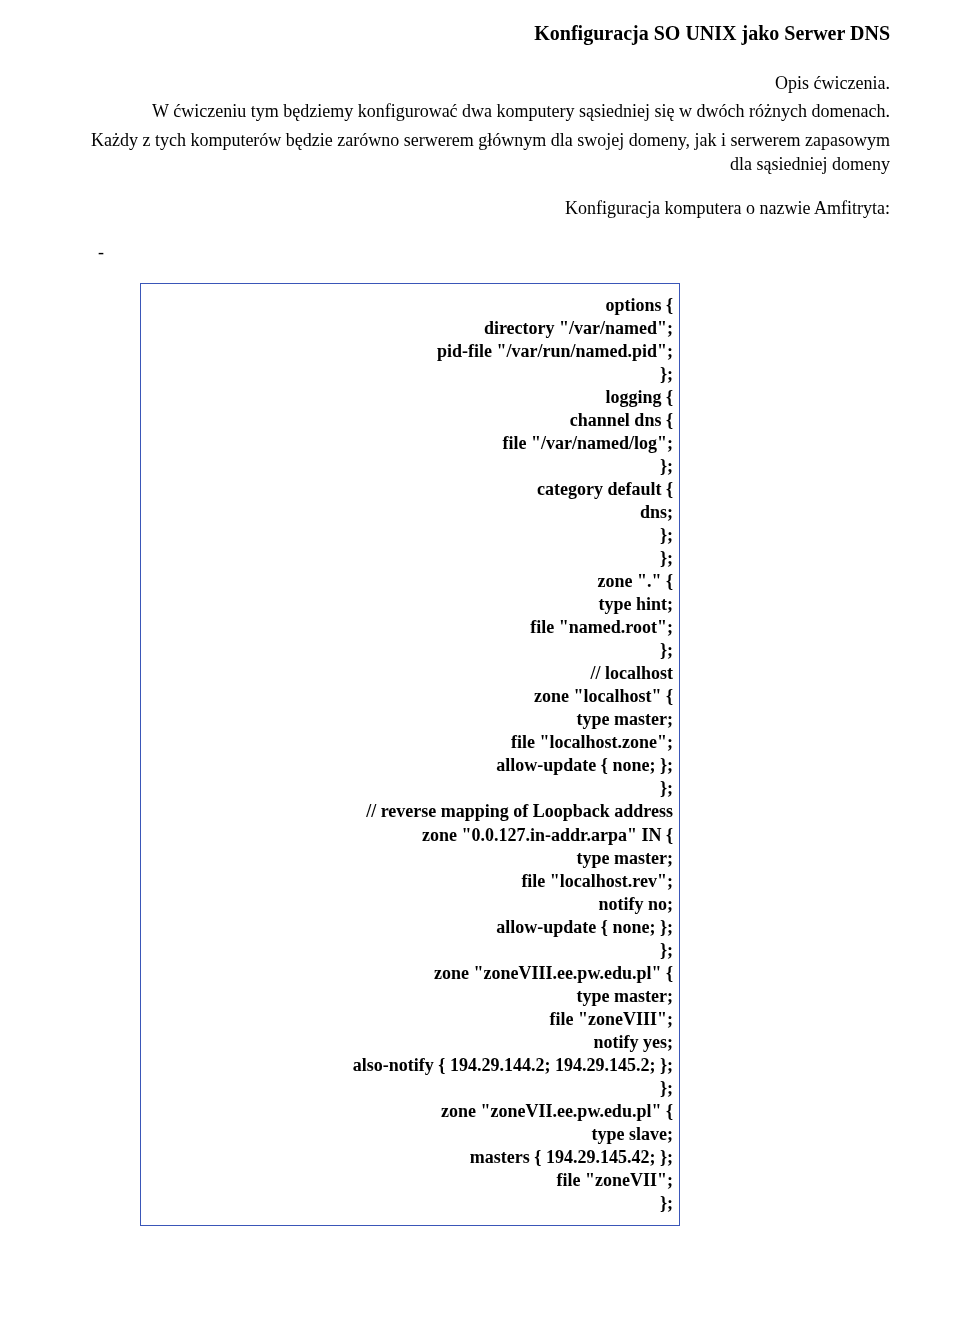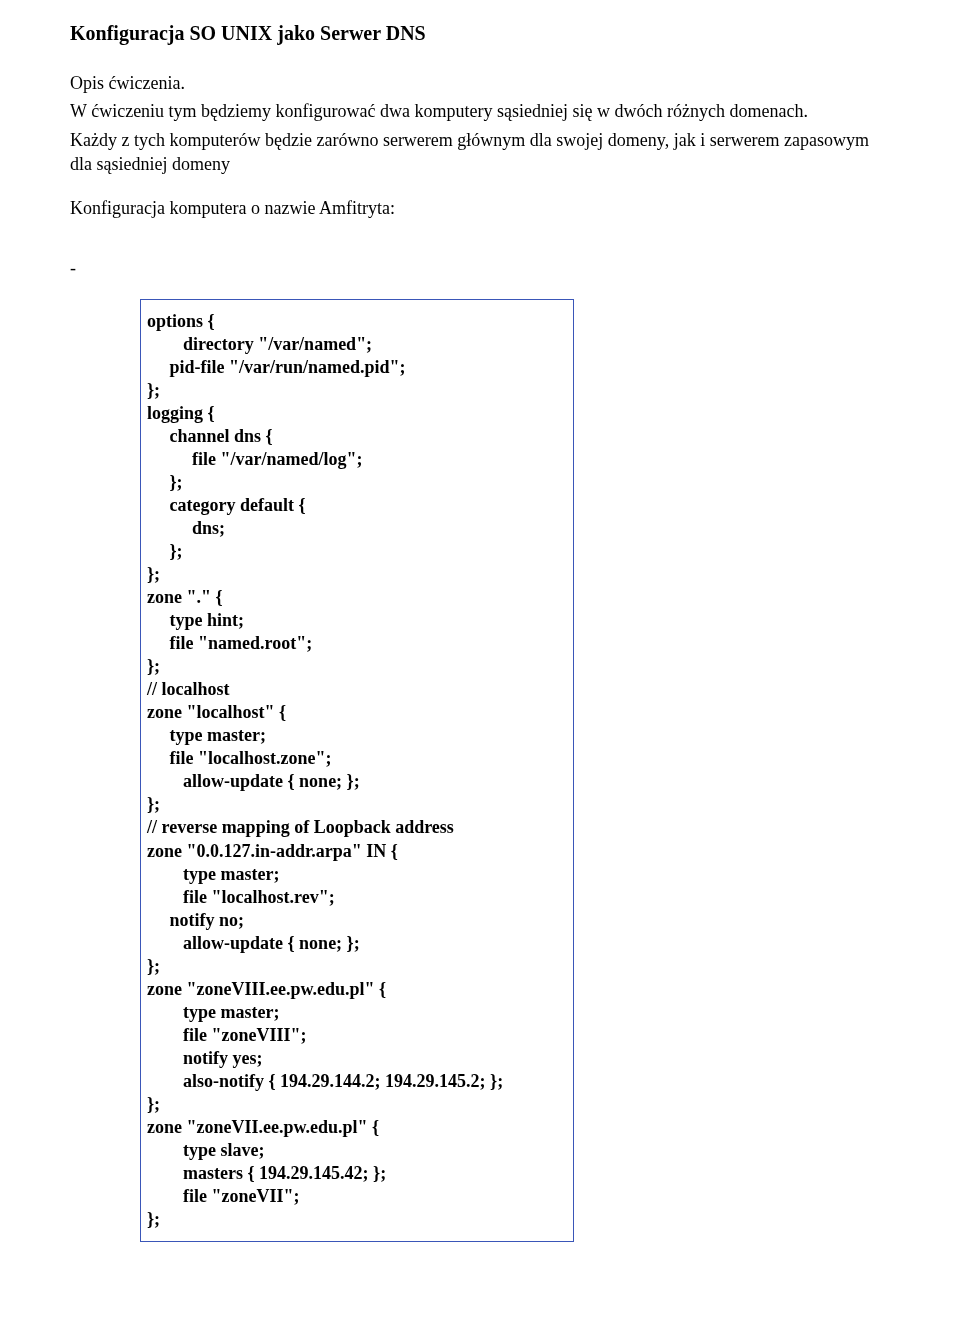--- a/index.html
+++ b/index.html
@@ -1,50 +1,50 @@
 <!DOCTYPE html>
 <html><head>
 <meta charset="utf-8">
 <style>
-  * { margin: 0; padding: 0; box-sizing: border-box; }
+  * { margin: 0; padding: 0; box-sizing: border-box; text-align: right; }
   body {
     background: #ffffff;
     font-family: "Times New Roman", Times, serif;
     color: #000000;
     width: 960px;
     padding: 20px 70px 40px 70px;
     font-size: 18px;
     line-height: 1.35;
   }
   .title {
-    text-align: left;
+    text-align: right;
     font-weight: bold;
     font-size: 20px;
     margin-bottom: 24px;
   }
   .para {
     margin-bottom: 4px;
   }
   .section-heading {
     margin-top: 20px;
-    margin-bottom: 36px;
+    margin-bottom: 20px;
   }
   .bullet-row {
     display: flex;
     align-items: flex-start;
     margin-bottom: 18px;
   }
   .bullet-dash {
     width: 34px;
     flex-shrink: 0;
   }
   .code-box {
     border: 1px solid #3a56b8;
     margin-left: 70px;
-    width: 434px;
+    width: 540px;
     padding: 10px 6px 10px 6px;
     font-family: "Times New Roman", Times, serif;
     font-weight: bold;
     font-size: 18px;
     line-height: 1.28;
     white-space: pre;
   }
 </style>
 </head>
 <body>

